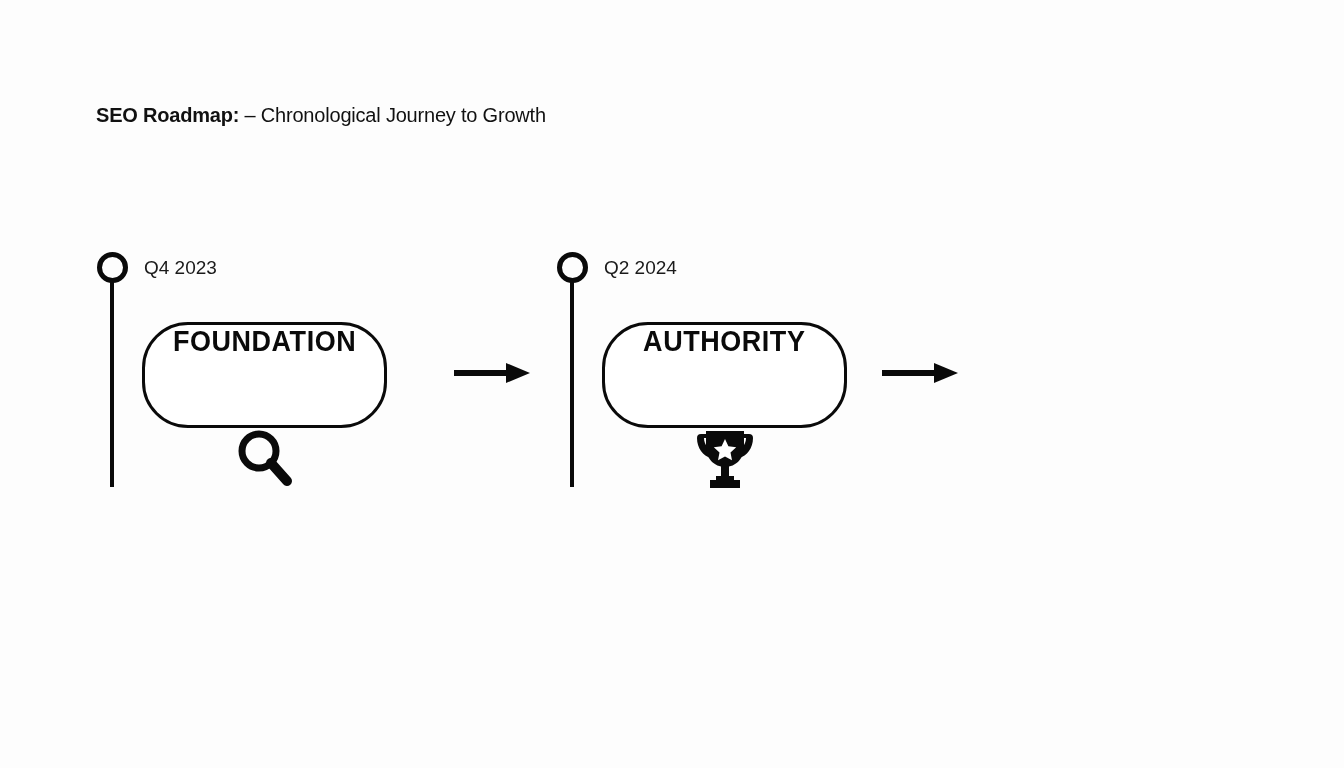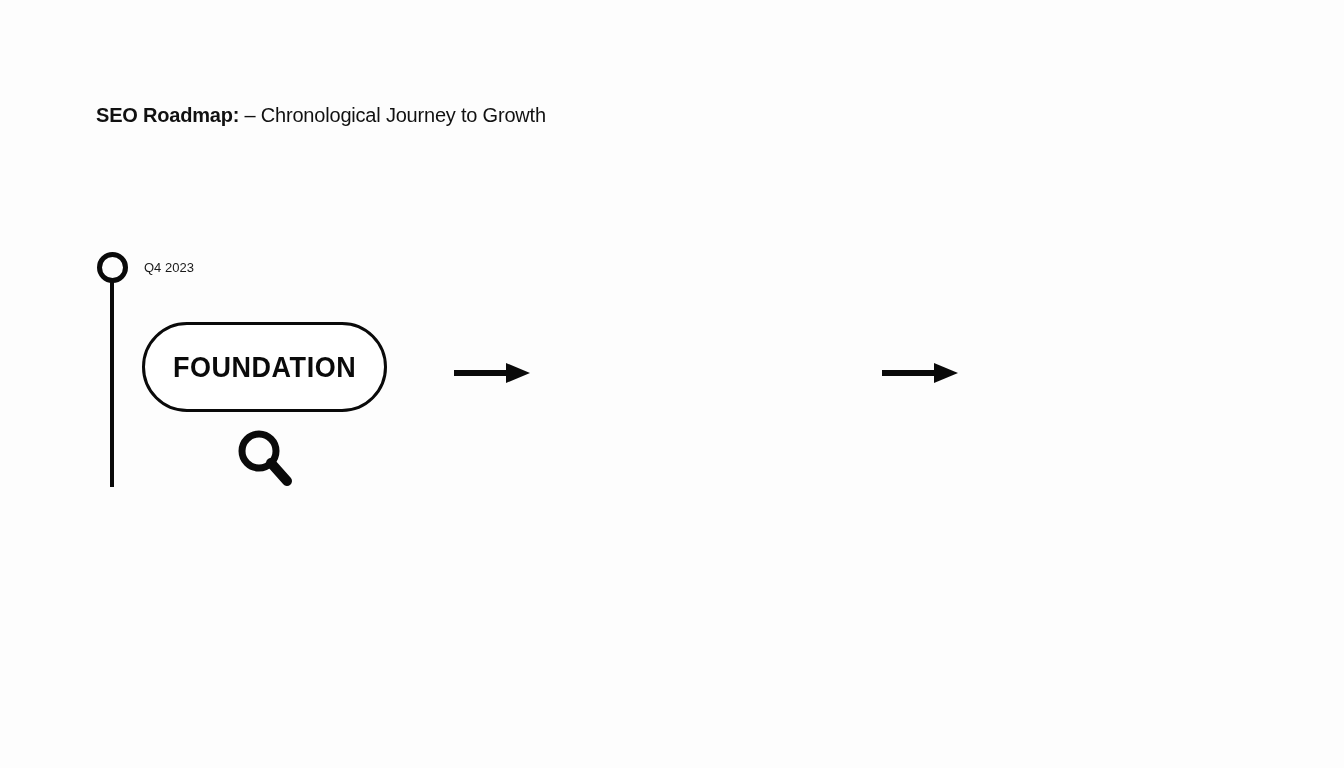--- a/index.html
+++ b/index.html
@@ -80,40 +80,40 @@
     width: 4px;
     height: 206px;
     background: #0a0a0a;
   }
 
   
   .stage-date {
     position: absolute;
     left: 48px;
     top: 6px;
-    font-size: 13px;
+    font-size: 19px;
     line-height: 24px;
     font-weight: normal;
     color: #1a1a1a;
     white-space: nowrap;
   }
 
   
   .pill {
     position: absolute;
     top: 72px;
     left: 46px;
     width: 245px;
-    height: 90px;
+    height: 106px;
     border: 3px solid #0a0a0a;
     border-radius: 46px;
     background: #ffffff;
     box-sizing: border-box;
     display: flex;
-    align-items: center;
+    align-items: flex-start;
     justify-content: center;
   }
   .pill-label {
     font-size: 29px;
     font-weight: bold;
     letter-spacing: 0.6px;
     color: #0a0a0a;
     transform: scaleX(0.93);
     white-space: nowrap;
   }
@@ -170,20 +170,47 @@
     </div>
   </div>
 
   <div class="arrow arrow-1">
     <svg width="80" height="26" viewBox="0 0 80 26">
       <line x1="2" y1="13" x2="58" y2="13" stroke="#0a0a0a" stroke-width="6"></line>
       <polygon points="54,3 78,13 54,23" fill="#0a0a0a"></polygon>
     </svg>
   </div>
 
+  <div class="stage stage-2">
+    <div class="pin">
+      <div class="pin-circle"></div>
+      <div class="pin-stem"></div>
+    </div>
+    <div class="stage-date">Q2 2024</div>
+    <div class="pill">
+      <span class="pill-label">AUTHORITY</span>
+    </div>
+    <div class="stage-icon">
+      <svg width="64" height="64" viewBox="0 0 64 64">
+
+        <path d="M16 8 H8 a4 4 0 0 0 -4 4 c0 10 6 18 14 20 l2 -7 c-5 -2 -9 -7 -9 -13 h5 z" fill="#0a0a0a"></path>
+
+        <path d="M48 8 H56 a4 4 0 0 1 4 4 c0 10 -6 18 -14 20 l-2 -7 c5 -2 9 -7 9 -13 h-5 z" fill="#0a0a0a"></path>
+
+        <path d="M13 5 h38 v16 c0 11 -8 20 -19 20 S13 32 13 21 z" fill="#0a0a0a"></path>
+
+        <polygon points="32,13 35.4,20.2 43.2,21.2 37.5,26.6 39,34.3 32,30.6 25,34.3 26.5,26.6 20.8,21.2 28.6,20.2" fill="#ffffff"></polygon>
+
+        <rect x="28" y="40" width="8" height="10" fill="#0a0a0a"></rect>
+        <path d="M23 50 h18 v4 H23 z" fill="#0a0a0a"></path>
+
+        <rect x="17" y="54" width="30" height="8" fill="#0a0a0a"></rect>
+      </svg>
+    </div>
+  </div>
 
   <div class="arrow arrow-2">
     <svg width="80" height="26" viewBox="0 0 80 26">
       <line x1="2" y1="13" x2="58" y2="13" stroke="#0a0a0a" stroke-width="6"></line>
       <polygon points="54,3 78,13 54,23" fill="#0a0a0a"></polygon>
     </svg>
   </div>
 
 
 </div>

